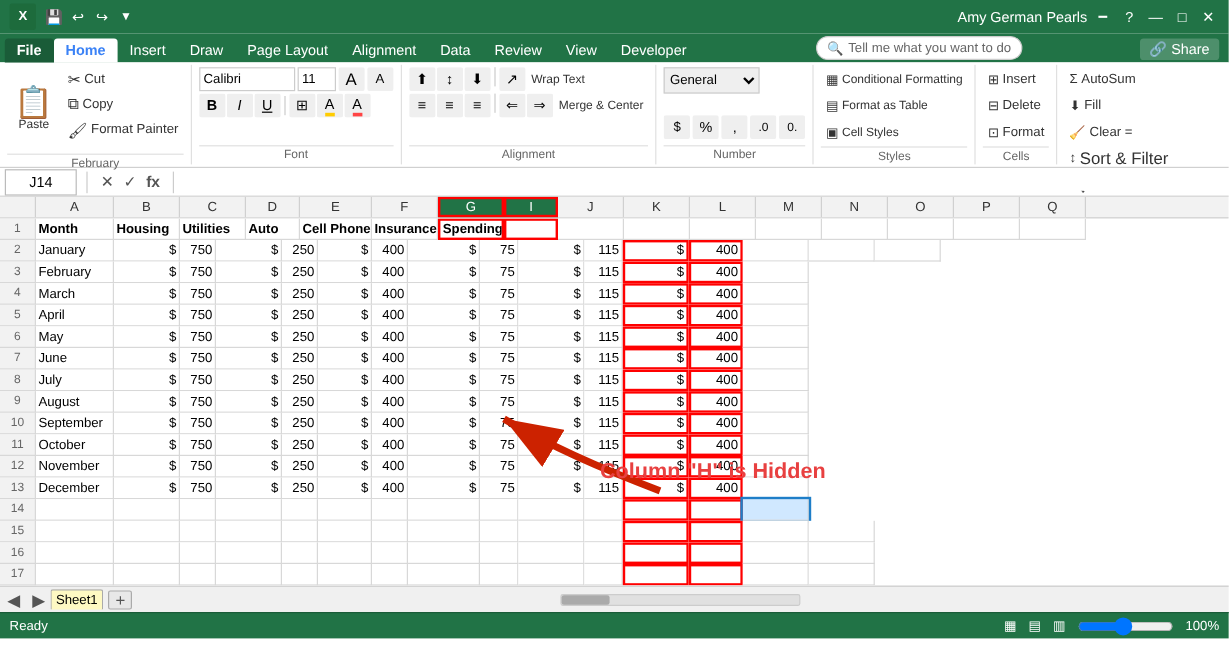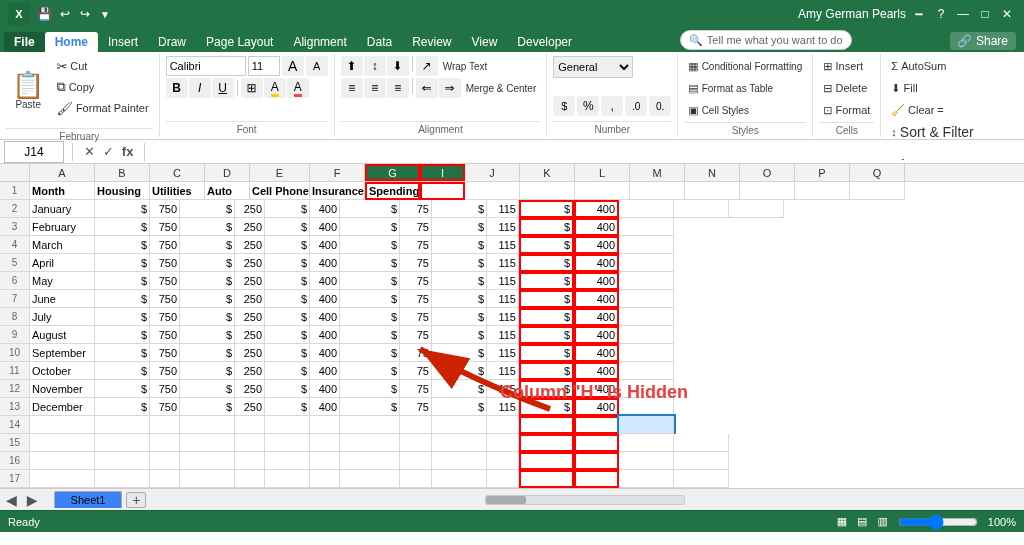--- a/index.html
+++ b/index.html
@@ -768,21 +768,21 @@
     </svg>
   </div>
 
   <div class="annotation">Column "H" is Hidden</div>
 
 </div>
 
 <div style="display:flex;align-items:center;background:#f0f0f0;height:22px;border-top:1px solid #ccc;">
   <span style="padding:0 6px;font-size:14px;color:#555;cursor:pointer;">◀</span>
   <span style="padding:0 4px;font-size:14px;color:#555;cursor:pointer;">▶</span>
-  <div class="sheet-tab" style="font-size:11px;padding:2px 16px;background:#3b82f6;border:1px solid #aaa;border-bottom:none;border-radius:2px 2px 0 0;margin-left:12px;">Sheet1</div>
+  <div class="sheet-tab" style="font-size:11px;padding:2px 4px;background:#fef9c3;border:1px solid #aaa;border-bottom:none;border-radius:2px 2px 0 0;">Sheet1</div>
   <div class="sheet-tab-add">+</div>
   <div style="flex:1;display:flex;align-items:center;justify-content:center;">
     <div style="width:200px;height:10px;background:#e0e0e0;border:1px solid #ccc;border-radius:2px;position:relative;">
       <div style="width:40px;height:8px;background:#aaa;border-radius:2px;position:absolute;left:0;"></div>
     </div>
   </div>
 </div>
 
 <div class="status-bar">
   <span>Ready</span>

